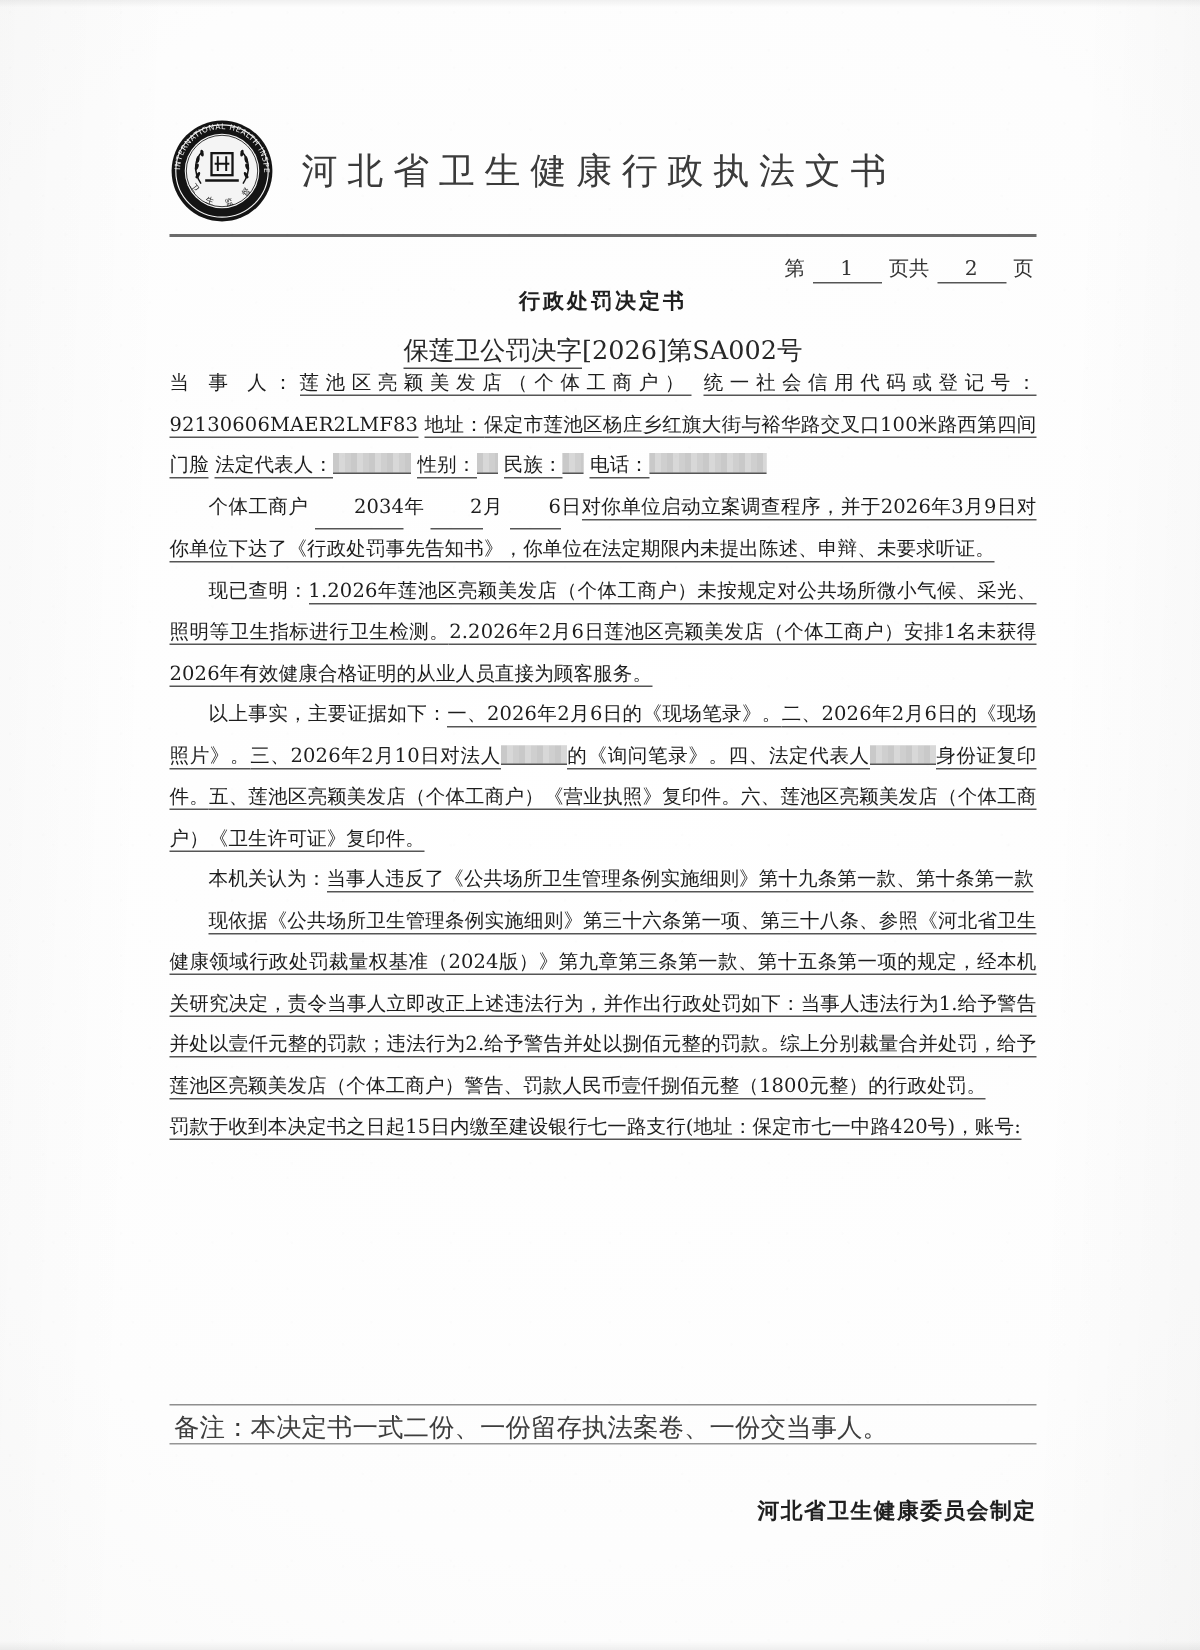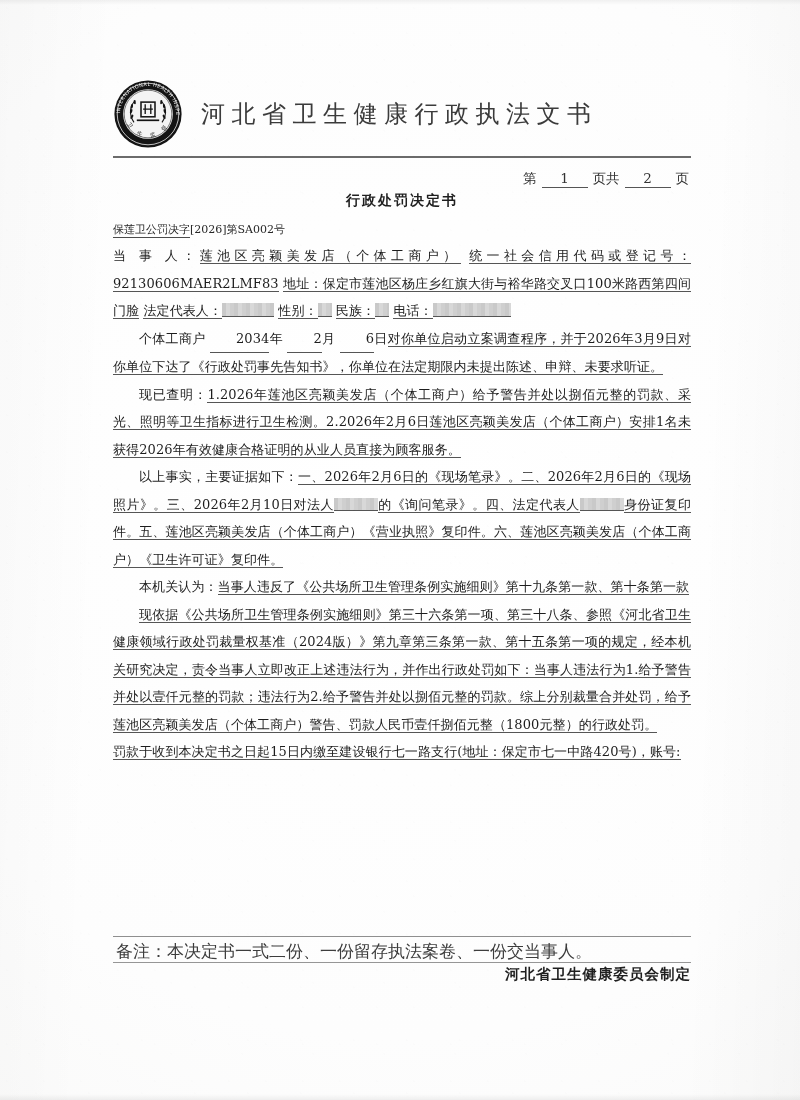--- a/index.html
+++ b/index.html
@@ -113,22 +113,22 @@
     letter-spacing: 2px;
     color: #1f1f1f;
     font-family: "DejaVu Sans", "Liberation Sans", sans-serif;
   }
 
   
   .doc-number {
     position: absolute;
     left: 113px; top: 222px;
     width: 578px;
-    text-align: left;
-    font-size: 11px;
+    text-align: center;
+    font-size: 17px;
     color: #272727;
     font-family: "DejaVu Serif", "Liberation Serif", serif;
     white-space: nowrap;
   }
   .doc-number .ul-part {
     border-bottom: 1px solid #4b4b4b;
     padding-bottom: 1px;
   }
 
   
@@ -185,21 +185,21 @@
   }
   .foot-rule2 {
     position: absolute;
     left: 113px; top: 962px;
     width: 578px; height: 0;
     border-top: 1px solid #6a6a6a;
     opacity: 0.7;
   }
   .issuer {
     position: absolute;
-    left: 113px; top: 965px;
+    left: 113px; top: 998px;
     width: 578px;
     text-align: right;
     font-family: "DejaVu Sans", "Liberation Sans", sans-serif;
     font-size: 14.5px;
     font-weight: 700;
     letter-spacing: 1px;
     color: #1f1f1f;
   }
 
   .scan-noise {
@@ -291,21 +291,21 @@
     </p>
 
     <p class="para indent">
       <span>个体工商户</span>
       <span class="gap">2034</span><span>年</span>
       <span class="gap">2</span><span>月</span>
       <span class="gap">6</span><span>日</span><span class="u">对你单位启动立案调查程序，并于2026年3月9日对你单位下达了《行政处罚事先告知书》，你单位在法定期限内未提出陈述、申辩、未要求听证。</span>
     </p>
 
     <p class="para indent">
-      <span>现已查明：</span><span class="u">1.2026年莲池区亮颖美发店（个体工商户）给予警告并处以捌佰元整的罚款、采光、照明等卫生指标进行卫生检测。</span><span class="u">2.2026年2月6日莲池区亮颖美发店（个体工商户）安排1名未获得2026年有效健康合格证明的从业人员直接为顾客服务。</span>
+      <span>现已查明：</span><span class="u">1.2026年莲池区亮颖美发店（个体工商户）未按规定对公共场所微小气候、采光、照明等卫生指标进行卫生检测。</span><span class="u">2.2026年2月6日莲池区亮颖美发店（个体工商户）安排1名未获得2026年有效健康合格证明的从业人员直接为顾客服务。</span>
     </p>
 
     <p class="para indent">
       <span>以上事实，主要证据如下：</span><span class="u">一、2026年2月6日的《现场笔录》。</span><span class="u">二、2026年2月6日的《现场照片》。</span><span class="u">三、2026年2月10日对法人</span><span class="redact r-inline"></span><span class="u">的《询问笔录》。</span><span class="u">四、法定代表人</span><span class="redact r-inline"></span><span class="u">身份证复印件。</span><span class="u">五、莲池区亮颖美发店（个体工商户）《营业执照》复印件。</span><span class="u">六、莲池区亮颖美发店（个体工商户）《卫生许可证》复印件。</span>
     </p>
 
     <p class="para indent">
       <span>本机关认为：</span><span class="u">当事人违反了《公共场所卫生管理条例实施细则》第十九条第一款、第十条第一款</span>
     </p>
 

